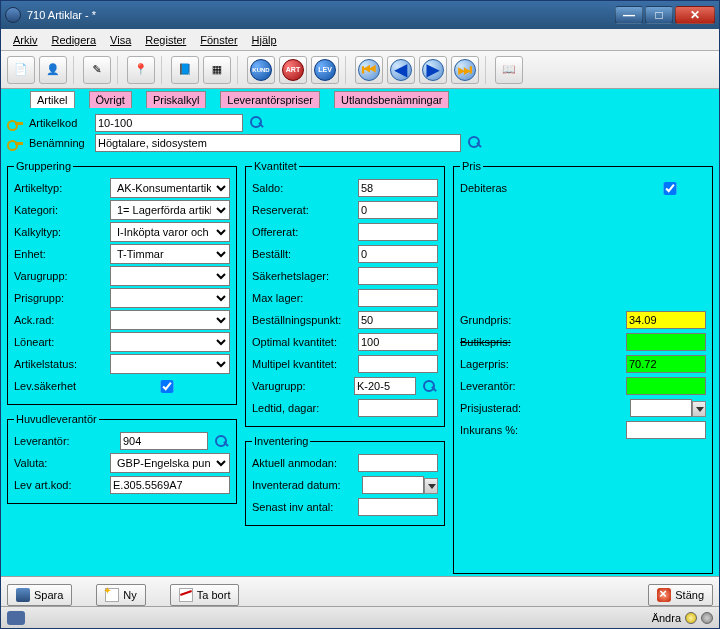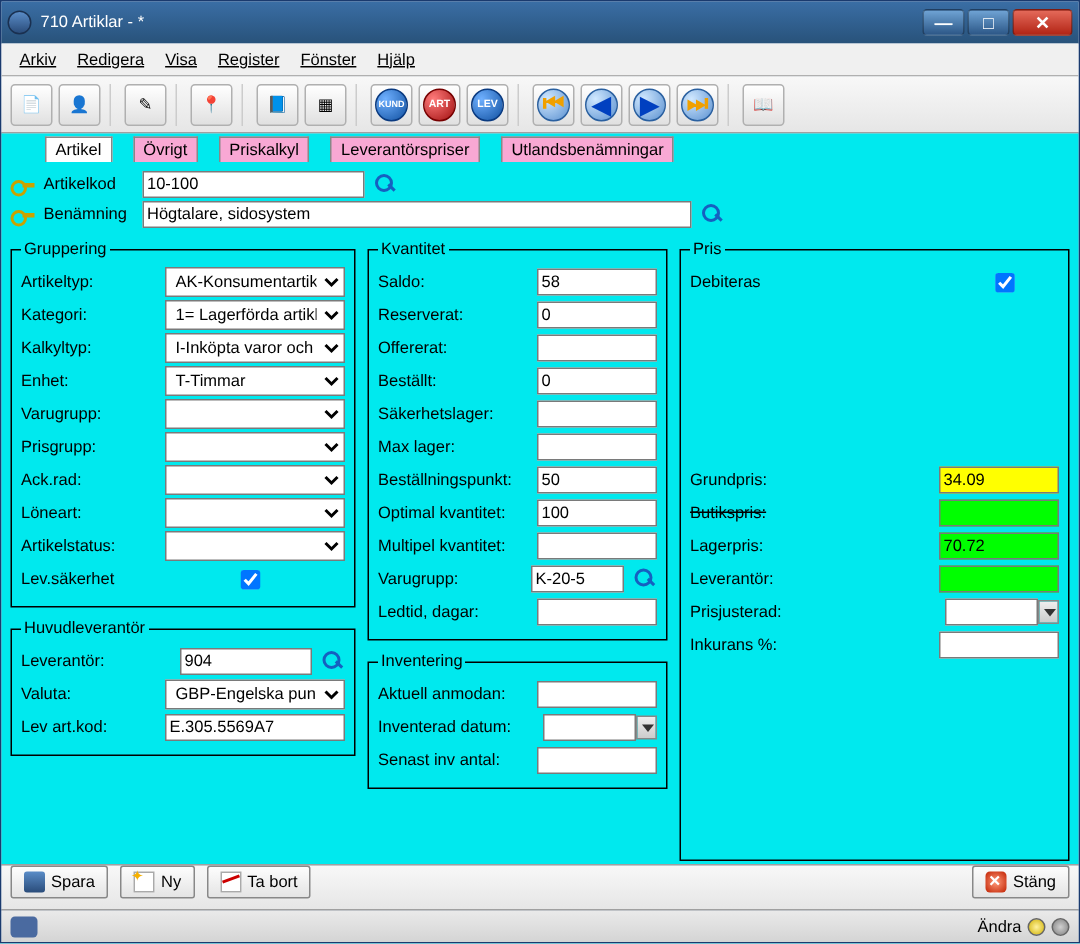--- a/index.html
+++ b/index.html
@@ -69,21 +69,21 @@
   .wide input { width:100px; }
   .chev { display:inline-block;width:14px;height:16px;border:1px solid #888;background:linear-gradient(#eee,#ccc);vertical-align:middle;position:relative;}
   .chev:after{content:"";position:absolute;left:3px;top:5px;border-left:4px solid transparent;border-right:4px solid transparent;border-top:5px solid #333;}
   input[type=checkbox]{width:13px;height:13px;}
 
   .price-yellow { background:#ffff00 !important; }
   .price-green  { background:#00ff00 !important; }
   .lbl-strike { text-decoration: line-through; }
 
   
-  .footer { height:30px; background:linear-gradient(#f8f8f8,#e6e6e6); display:flex; align-items:flex-start; padding:0 6px; gap:8px; border-top:1px solid #a0a0a0;}
+  .footer { height:30px; background:linear-gradient(#f8f8f8,#e6e6e6); display:flex; align-items:flex-end; padding:0 6px; gap:24px; border-top:1px solid #a0a0a0;}
   .btn { display:flex;align-items:center;gap:4px; height:22px; padding:0 8px; border:1px solid #888; background:linear-gradient(#fdfdfd,#e4e4e4); border-radius:2px; cursor:default;}
   .btn .ico { width:14px;height:14px; }
   .spacer { flex:1; }
   .ico-save { background:linear-gradient(#5a8cc7,#2a4c7a); border-radius:2px;}
   .ico-new  { background:#fff;border:1px solid #aaa; position:relative;}
   .ico-new:after{content:"✦";position:absolute;left:-3px;top:-4px;color:#f6b000;font-size:10px;}
   .ico-del  { background:#fff;border:1px solid #aaa; position:relative;}
   .ico-del:after{content:"";position:absolute;left:0;top:3px;width:12px;height:2px;background:#c00;transform:rotate(-20deg);}
   .ico-close{ background:radial-gradient(#ff9a7a,#c02000); border-radius:3px; position:relative;}
   .ico-close:after{content:"×";position:absolute;left:2px;top:-2px;color:#fff;font-weight:bold;font-size:13px;}

